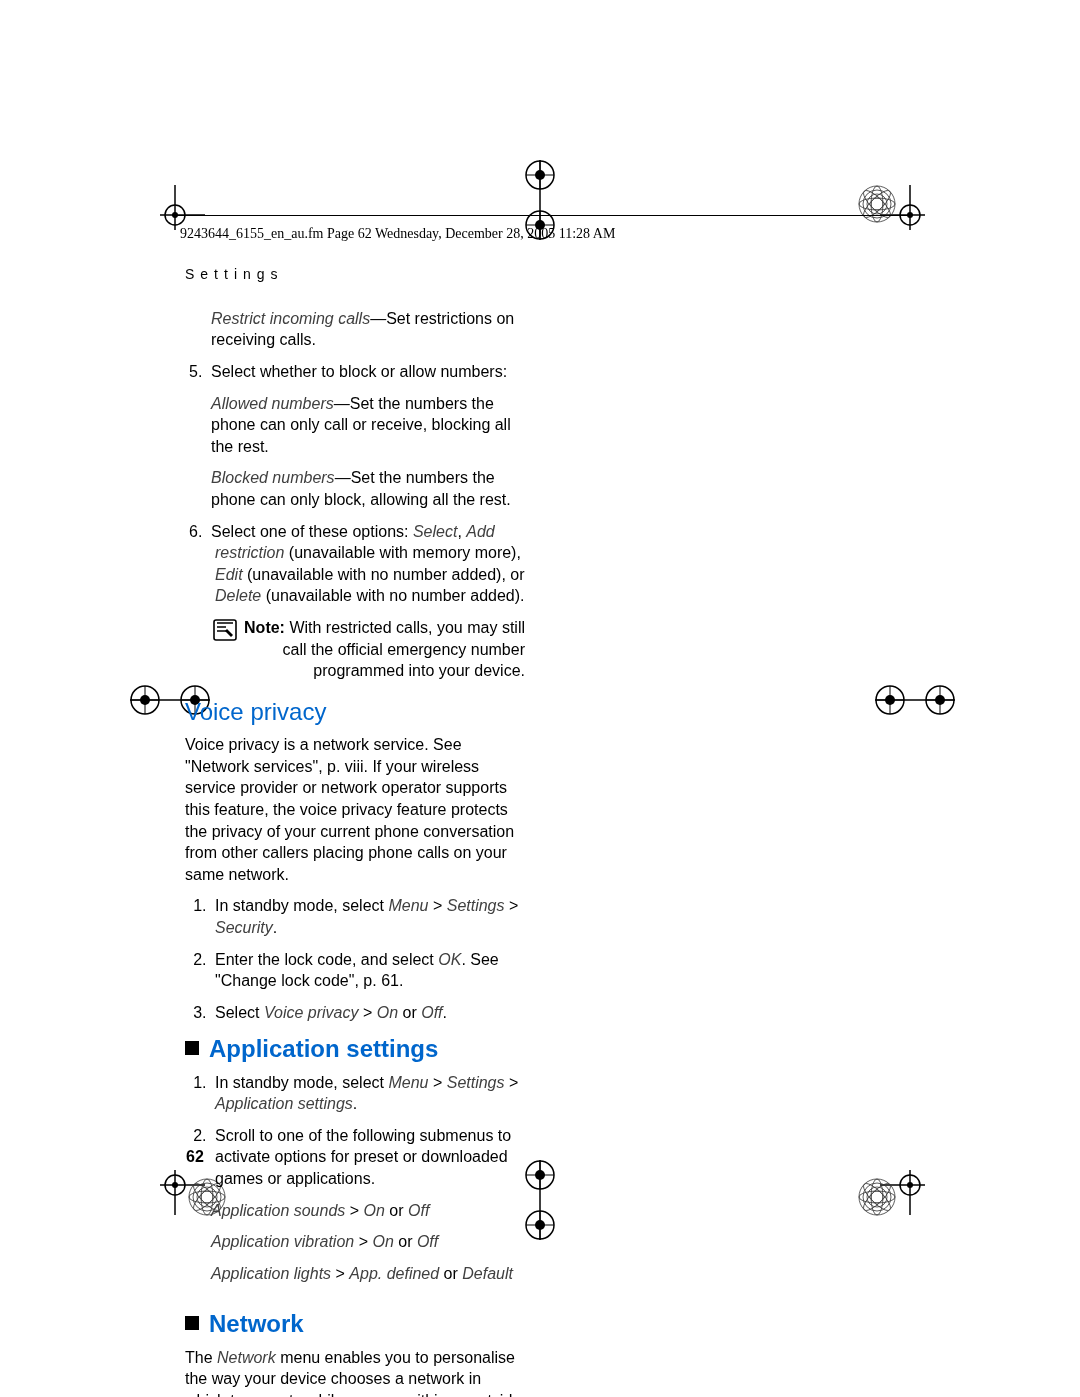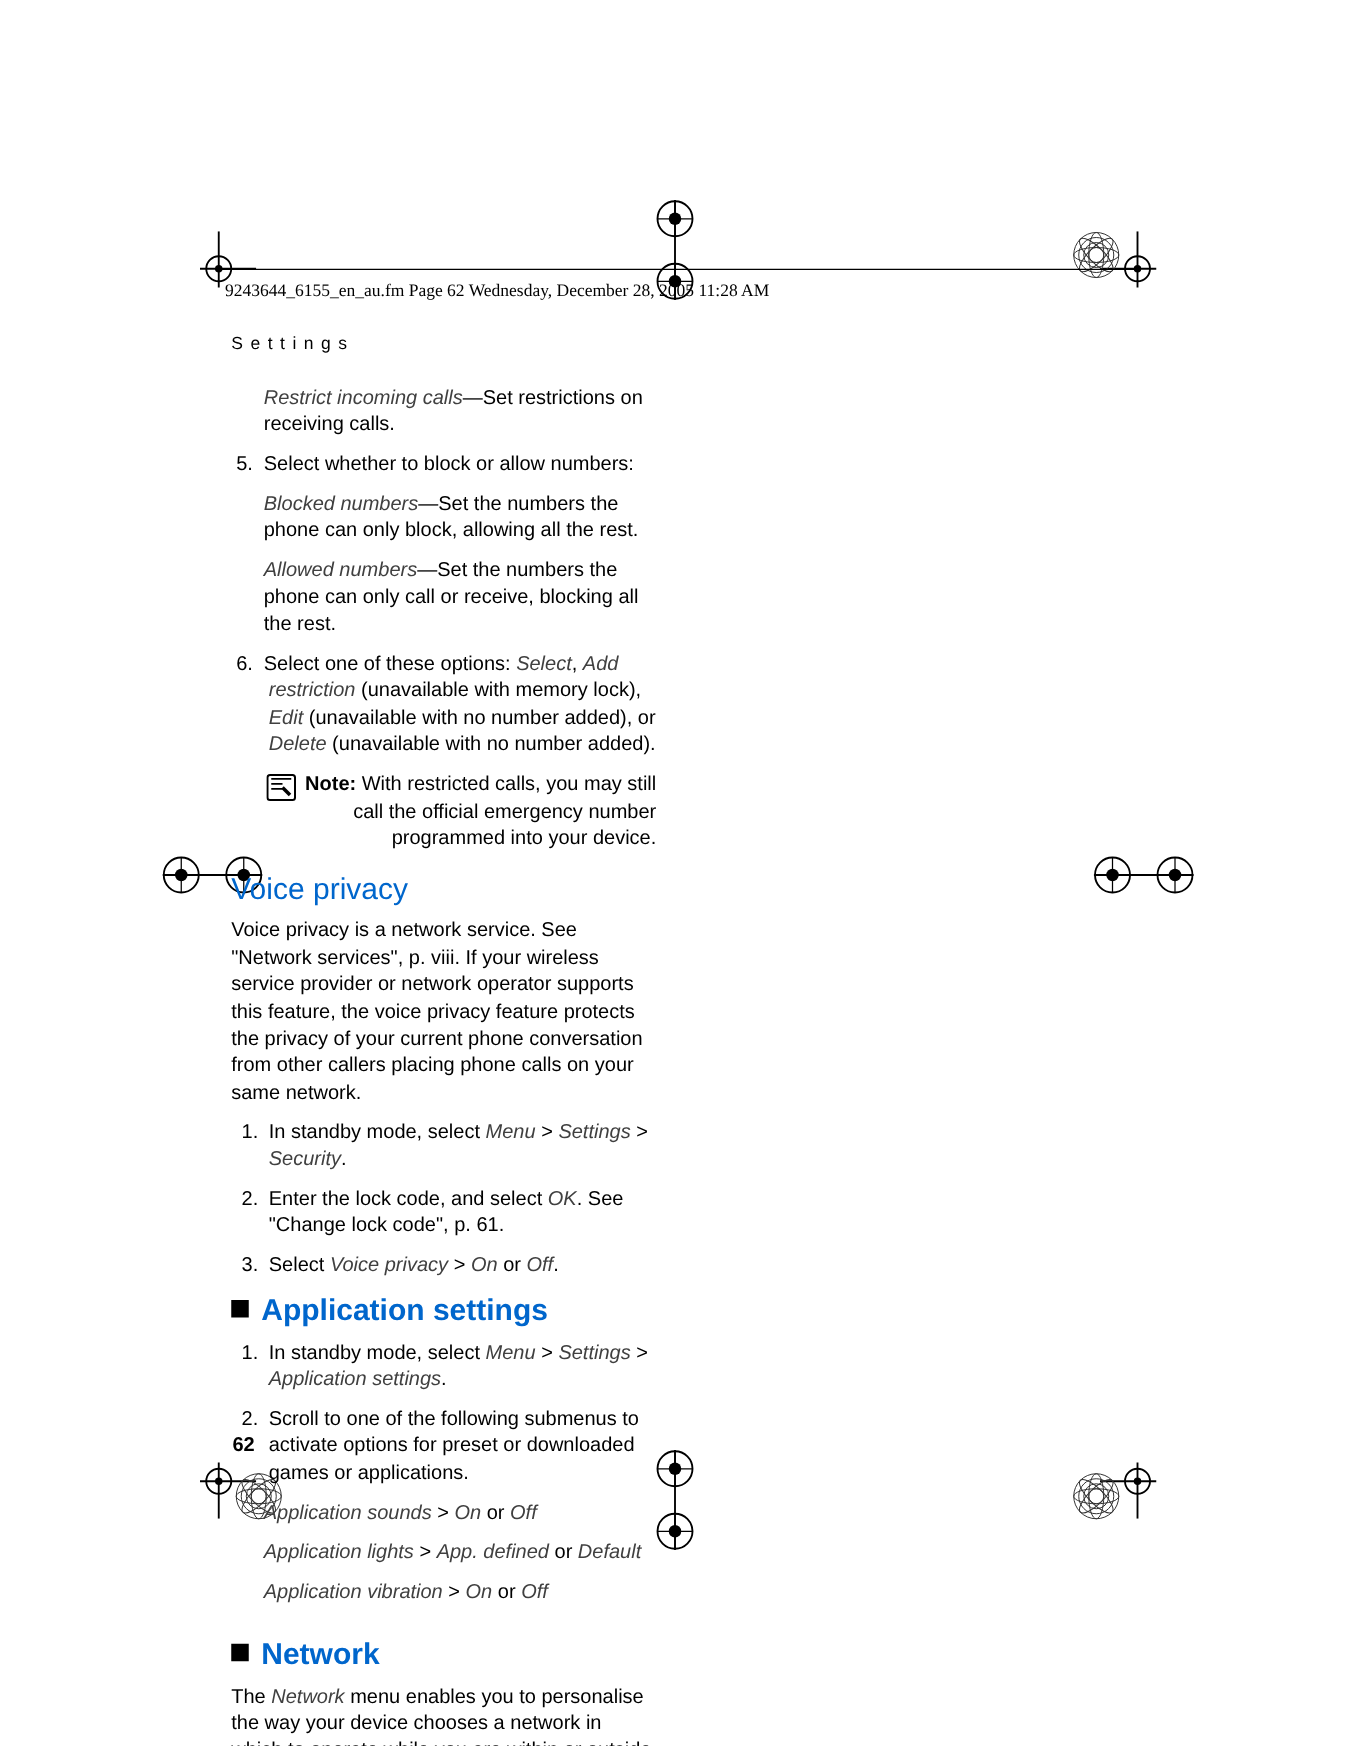--- a/index.html
+++ b/index.html
@@ -271,25 +271,25 @@
   <div class="content">
 
     <div class="col">
       <div class="section-label">Settings</div>
 
       <p class="indent"><span class="menu">Restrict incoming calls</span><span>—Set restrictions on receiving calls.</span></p>
 
       <ol class="cont">
         <li data-num="5">Select whether to block or allow numbers:</li>
       </ol>
+      <p class="indent"><span class="menu">Allowed numbers</span><span>—Set the numbers the phone can only call or receive, blocking all the rest.</span></p>
       <p class="indent"><span class="menu">Blocked numbers</span><span>—Set the numbers the phone can only block, allowing all the rest.</span></p>
-      <p class="indent"><span class="menu">Allowed numbers</span><span>—Set the numbers the phone can only call or receive, blocking all the rest.</span></p>
 
       <ol class="cont">
-        <li data-num="6"><span>Select one of these options: </span><span class="menu">Select</span><span>, </span><span class="menu">Add restriction</span><span> (unavailable with memory lock), </span><span class="menu">Edit</span><span> (unavailable with no number added), or </span><span class="menu">Delete</span><span> (unavailable with no number added).</span></li>
+        <li data-num="6"><span>Select one of these options: </span><span class="menu">Select</span><span>, </span><span class="menu">Add restriction</span><span> (unavailable with memory more), </span><span class="menu">Edit</span><span> (unavailable with no number added), or </span><span class="menu">Delete</span><span> (unavailable with no number added).</span></li>
       </ol>
 
       <div class="note-row">
         <div class="note-icon">
           <svg width="24" height="22" viewBox="0 0 24 22">
               <rect x="1" y="1" width="22" height="20" rx="2" fill="none" stroke="#000" stroke-width="1.6"></rect>
               <path d="M4 4 h16 M4 8 h9 M4 12 h9" stroke="#000" stroke-width="1.4"></path>
               <path d="M18 18 l-6 -6 l2 -2 l6 6 z" fill="#000"></path>
             </svg>
         </div>
@@ -306,22 +306,22 @@
       </ol>
     </div>
 
     <div class="col">
       <div class="h1"><span class="square"></span><span>Application settings</span></div>
       <ol>
         <li><span>In standby mode, select </span><span class="menu">Menu</span><span> &gt; </span><span class="menu">Settings</span><span> &gt; </span><span class="menu">Application settings</span><span>.</span></li>
         <li>Scroll to one of the following submenus to activate options for preset or downloaded games or applications.</li>
       </ol>
       <p class="indent"><span class="menu">Application sounds</span><span> &gt; </span><span class="menu">On</span><span> or </span><span class="menu">Off</span></p>
+      <p class="indent"><span class="menu">Application vibration</span><span> &gt; </span><span class="menu">On</span><span> or </span><span class="menu">Off</span></p>
       <p class="indent"><span class="menu">Application lights</span><span> &gt; </span><span class="menu">App. defined</span><span> or </span><span class="menu">Default</span></p>
-      <p class="indent"><span class="menu">Application vibration</span><span> &gt; </span><span class="menu">On</span><span> or </span><span class="menu">Off</span></p>
 
       <div style="height:14px"></div>
       <div class="h1"><span class="square"></span><span>Network</span></div>
       <p><span>The </span><span class="menu">Network</span><span> menu enables you to personalise the way your device chooses a network in which to operate while you are within or outside of your primary or home system. Your device is set to search for the most cost-effective network. If your device cannot find a preferred network, it selects a network automatically based on the option you choose in the </span><span class="menu">Network</span><span> menu.</span></p>
     </div>
   </div>
 
   <div class="page-number">62</div>
 
 </div>

